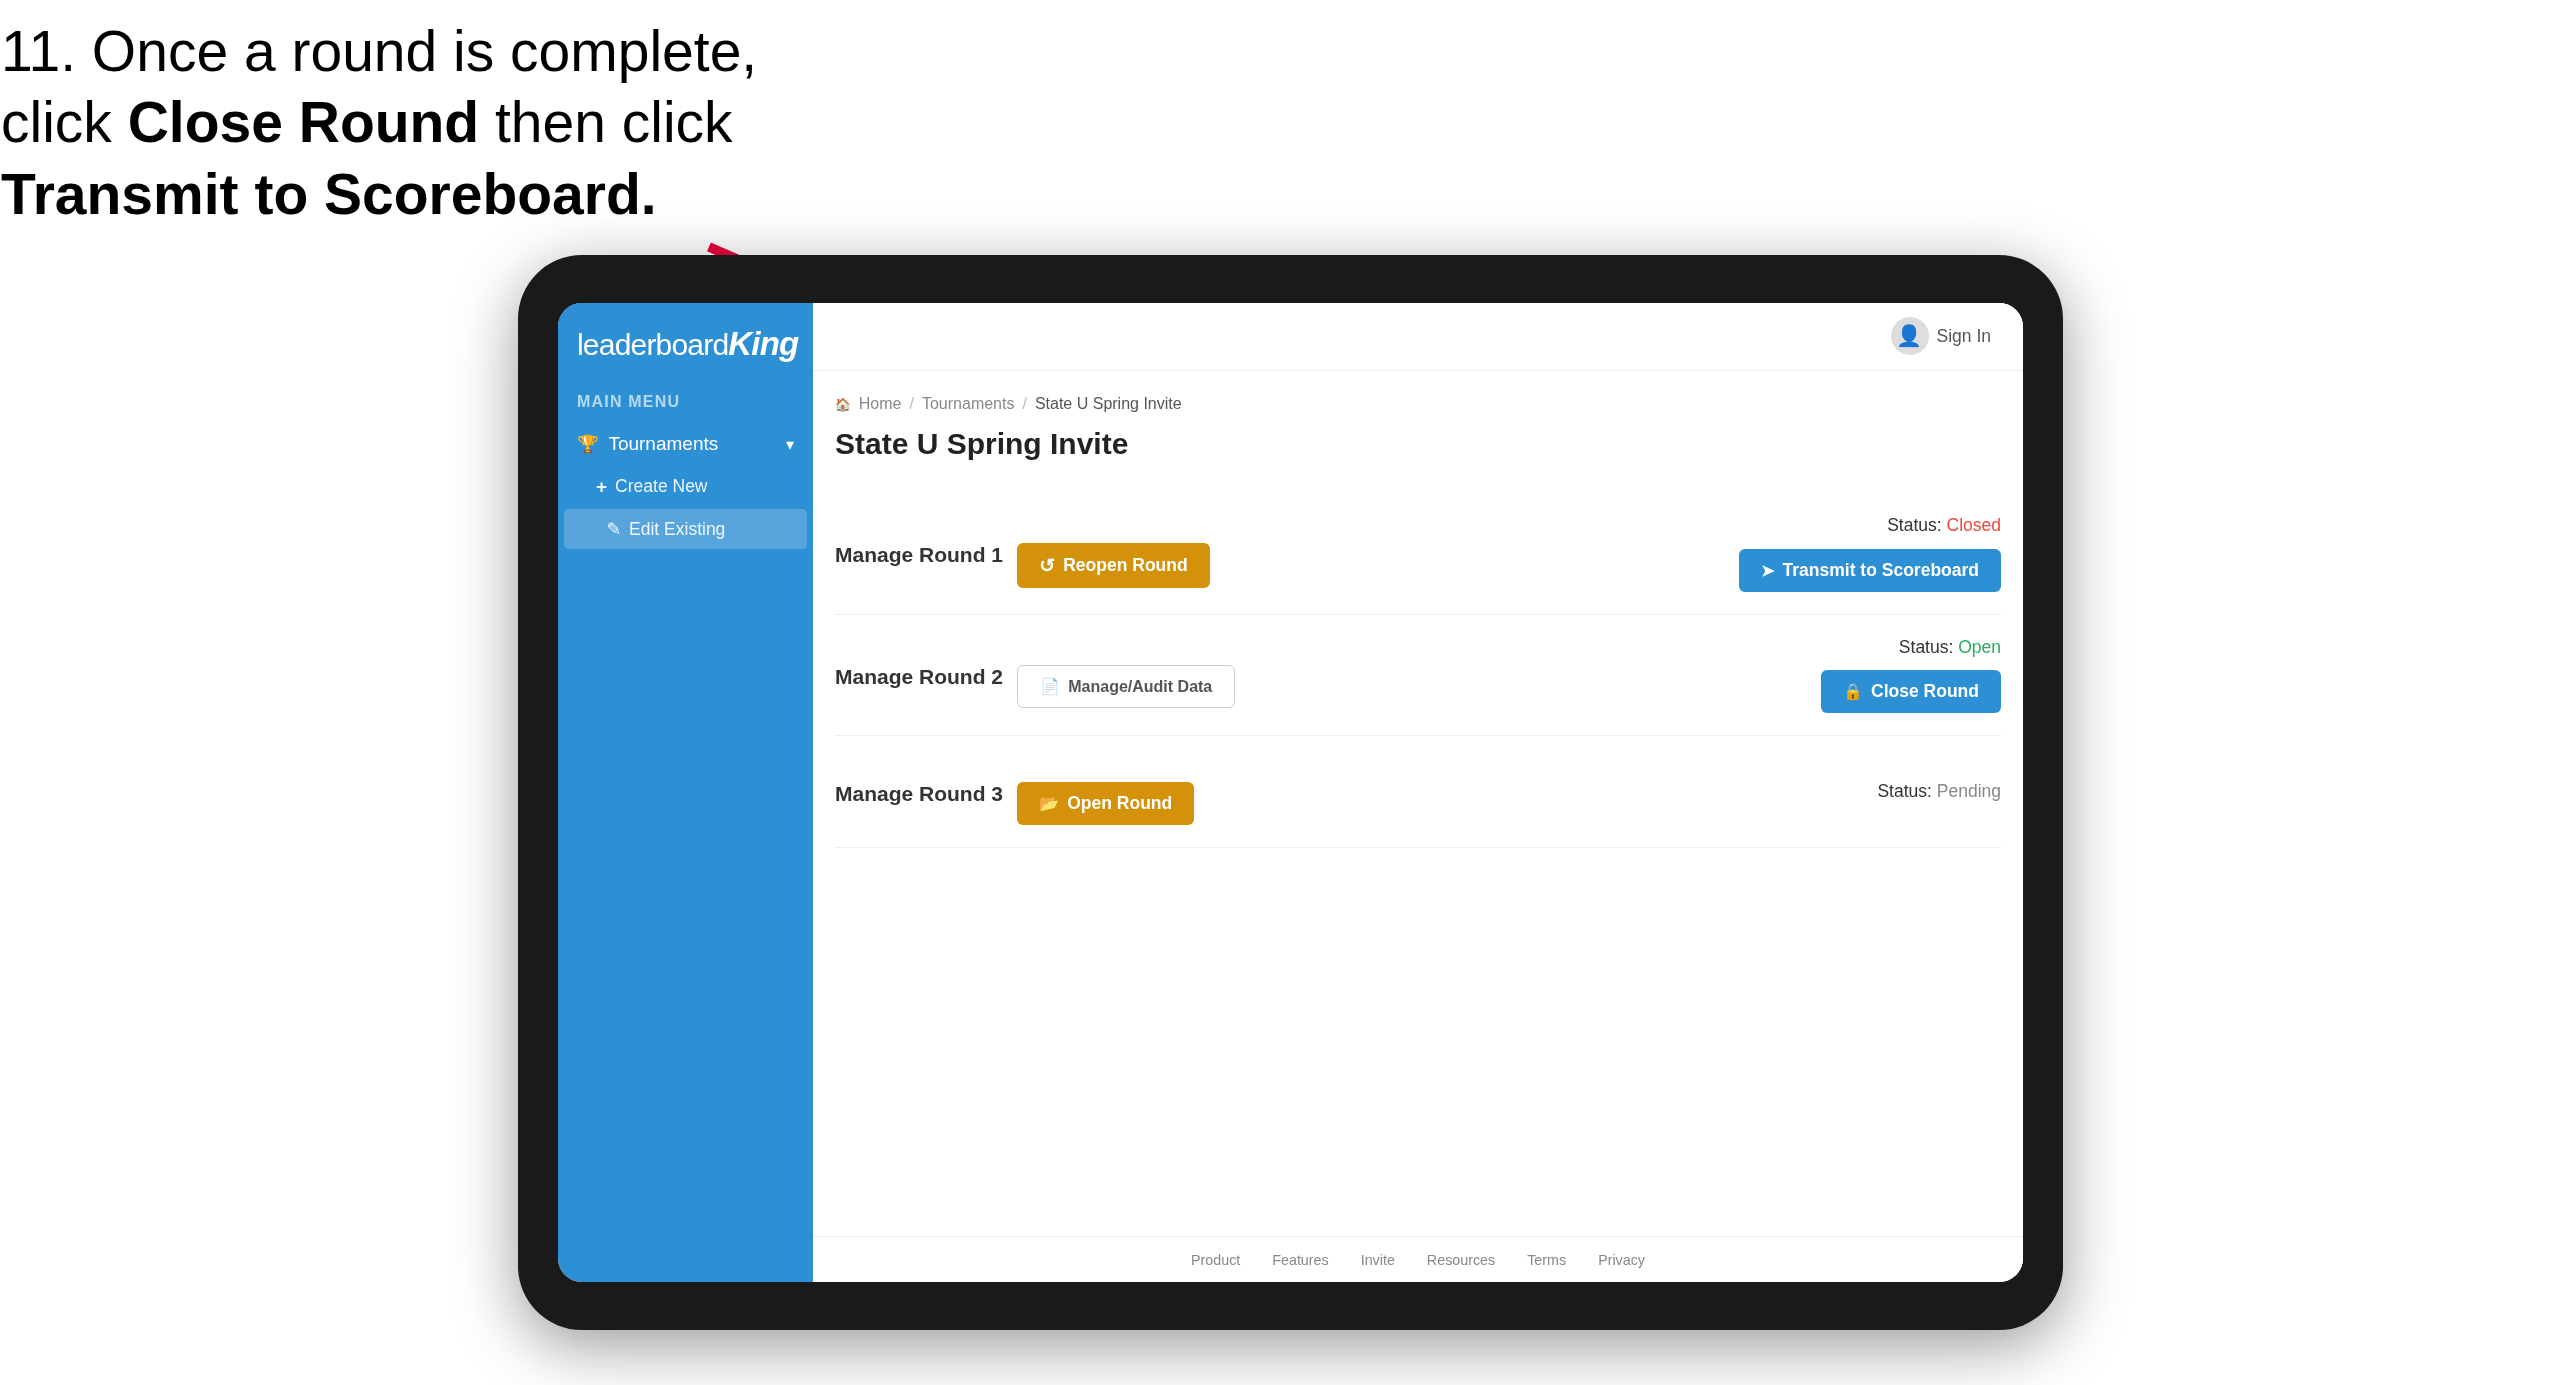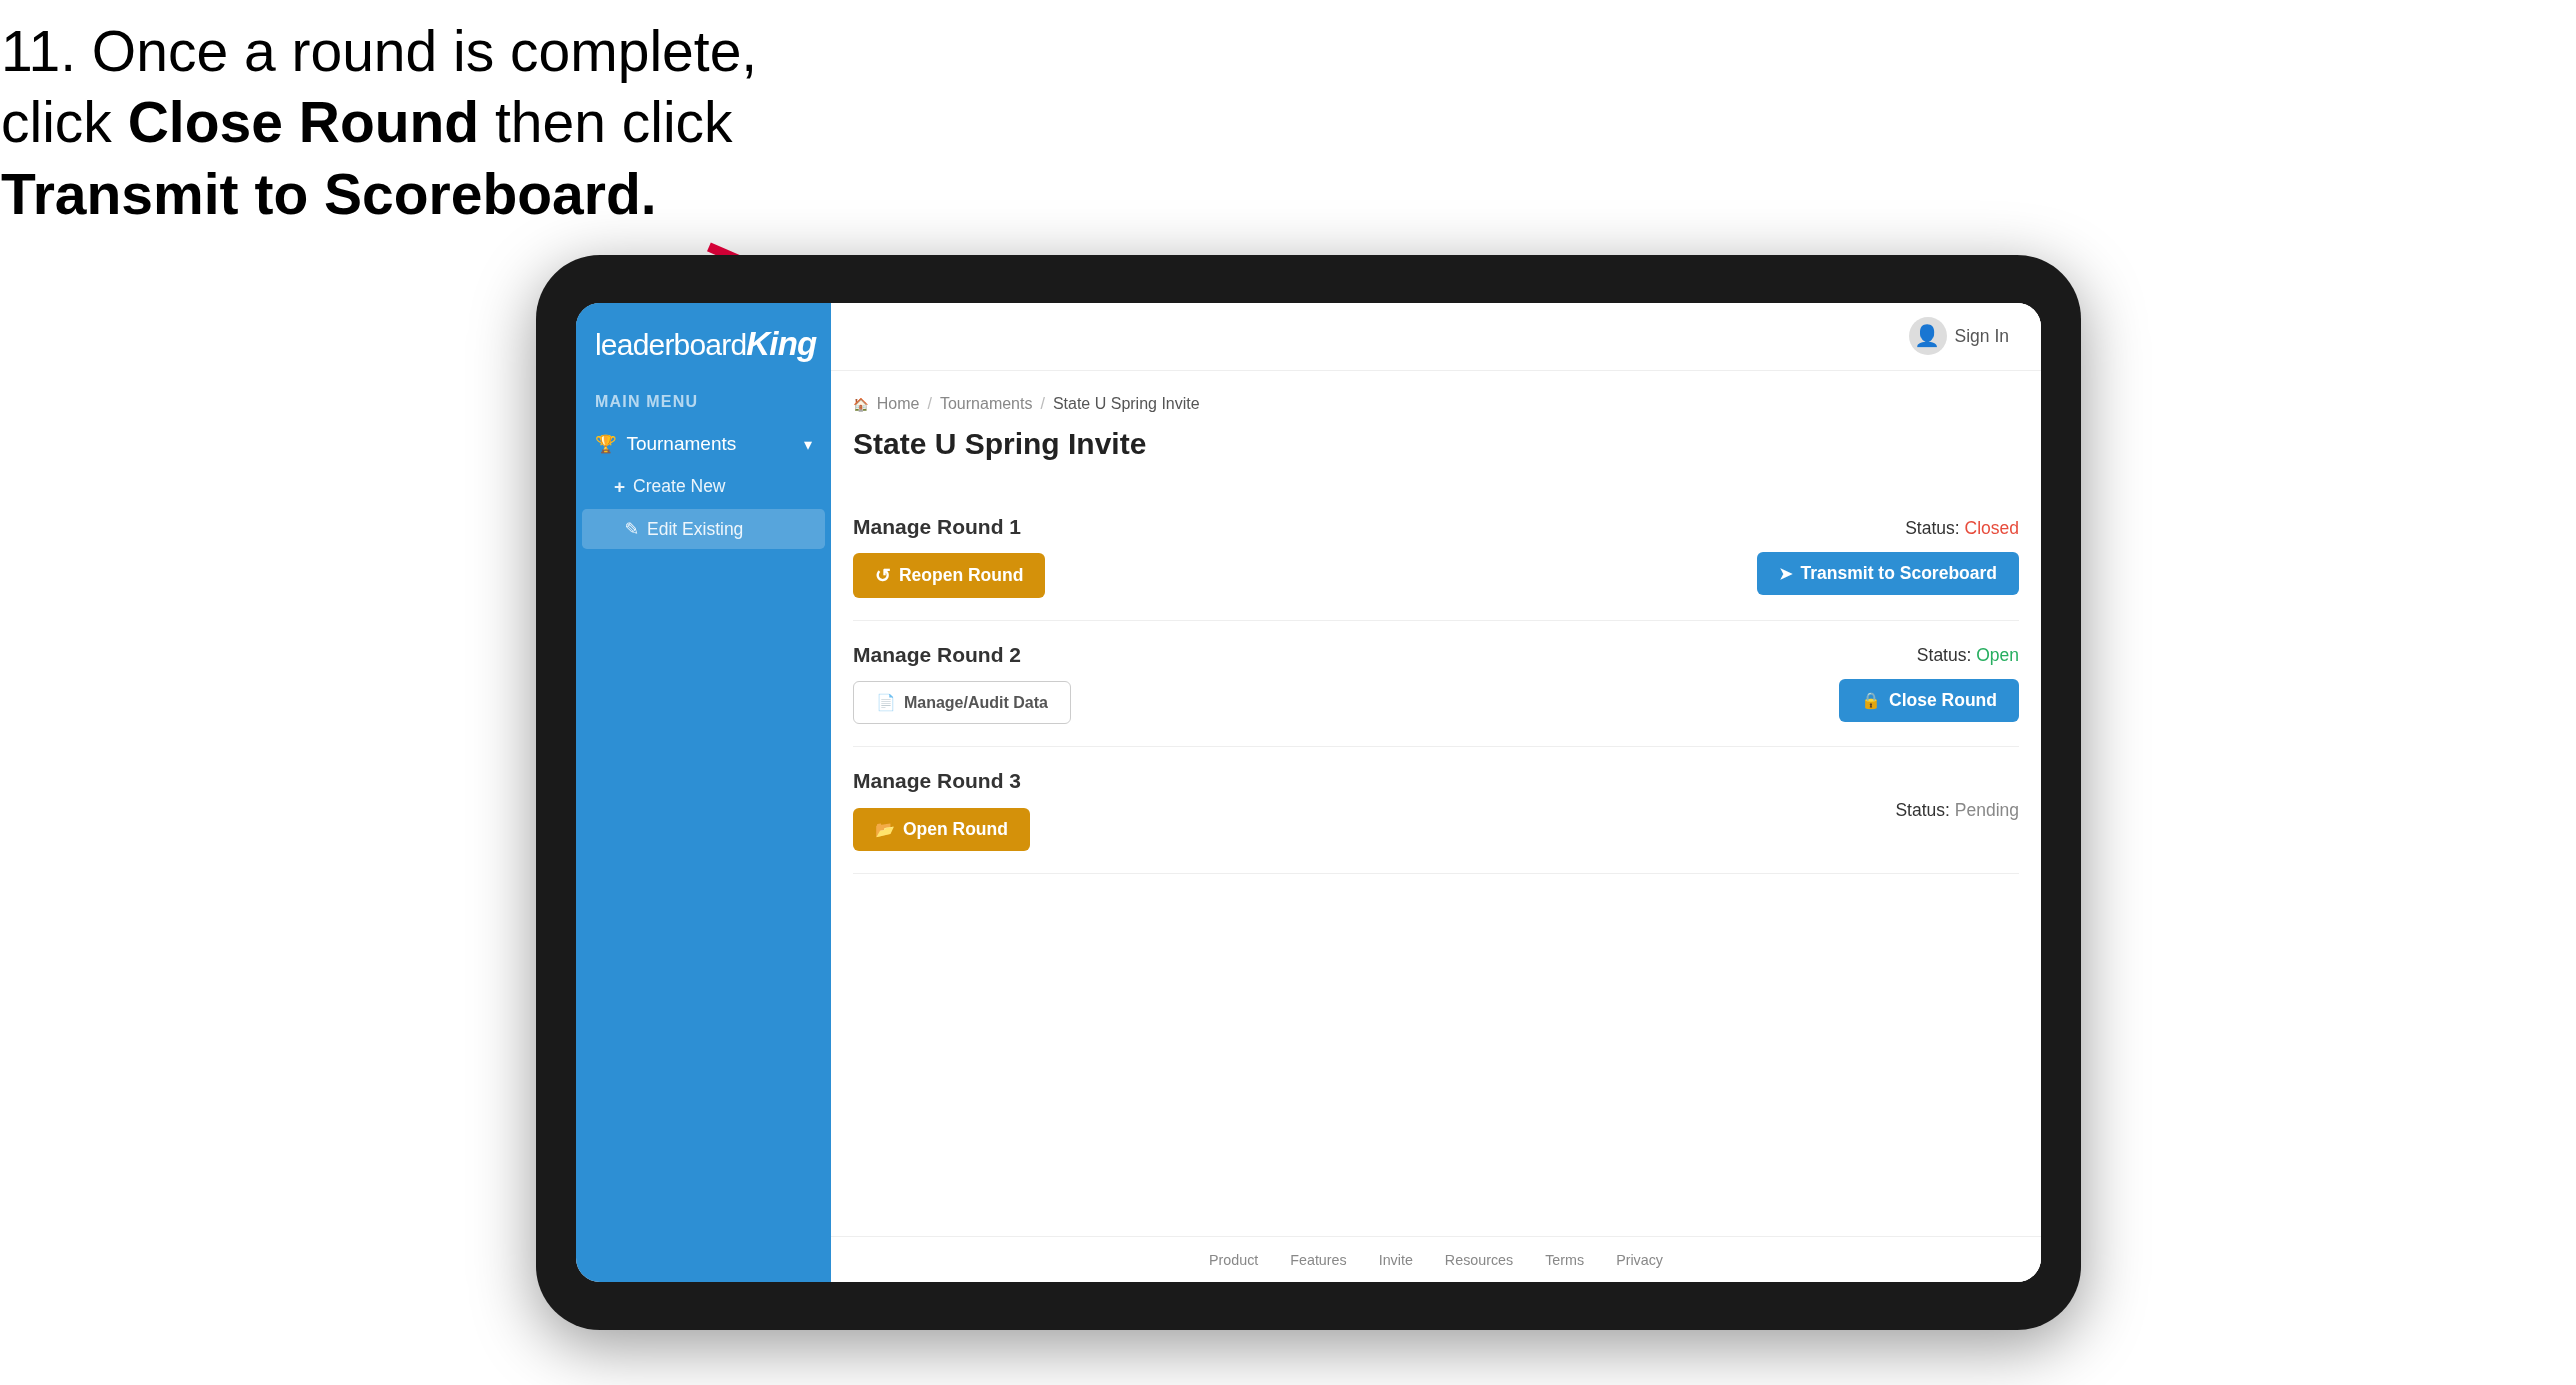--- a/index.html
+++ b/index.html
@@ -33,21 +33,21 @@
       left: 0;
       width: 100%;
       height: 100%;
       pointer-events: none;
     }
 
     
     .tablet-frame {
       position: absolute;
       top: 255px;
-      left: 536px;
+      left: 518px;
       width: 1545px;
       height: 1075px;
       background: #1a1a1a;
       border-radius: 64px;
       padding: 48px 40px;
       box-shadow: 0 16px 64px rgba(0,0,0,0.4);
     }
 
     .tablet-screen {
       width: 100%;
@@ -221,22 +221,23 @@
     .round-section {
       display: flex;
       align-items: center;
       justify-content: space-between;
       padding: 22px 0;
       border-bottom: 0.8px solid #eee;
     }
 
     .round-left {
       display: flex;
-      flex-direction: column;
+      flex-direction: row;
       gap: 14.3px;
+      margin-top: 24px;
     }
 
     .round-title {
       font-size: 21px;
       font-weight: 600;
       color: #333;
     }
 
     .round-right {
       display: flex;

